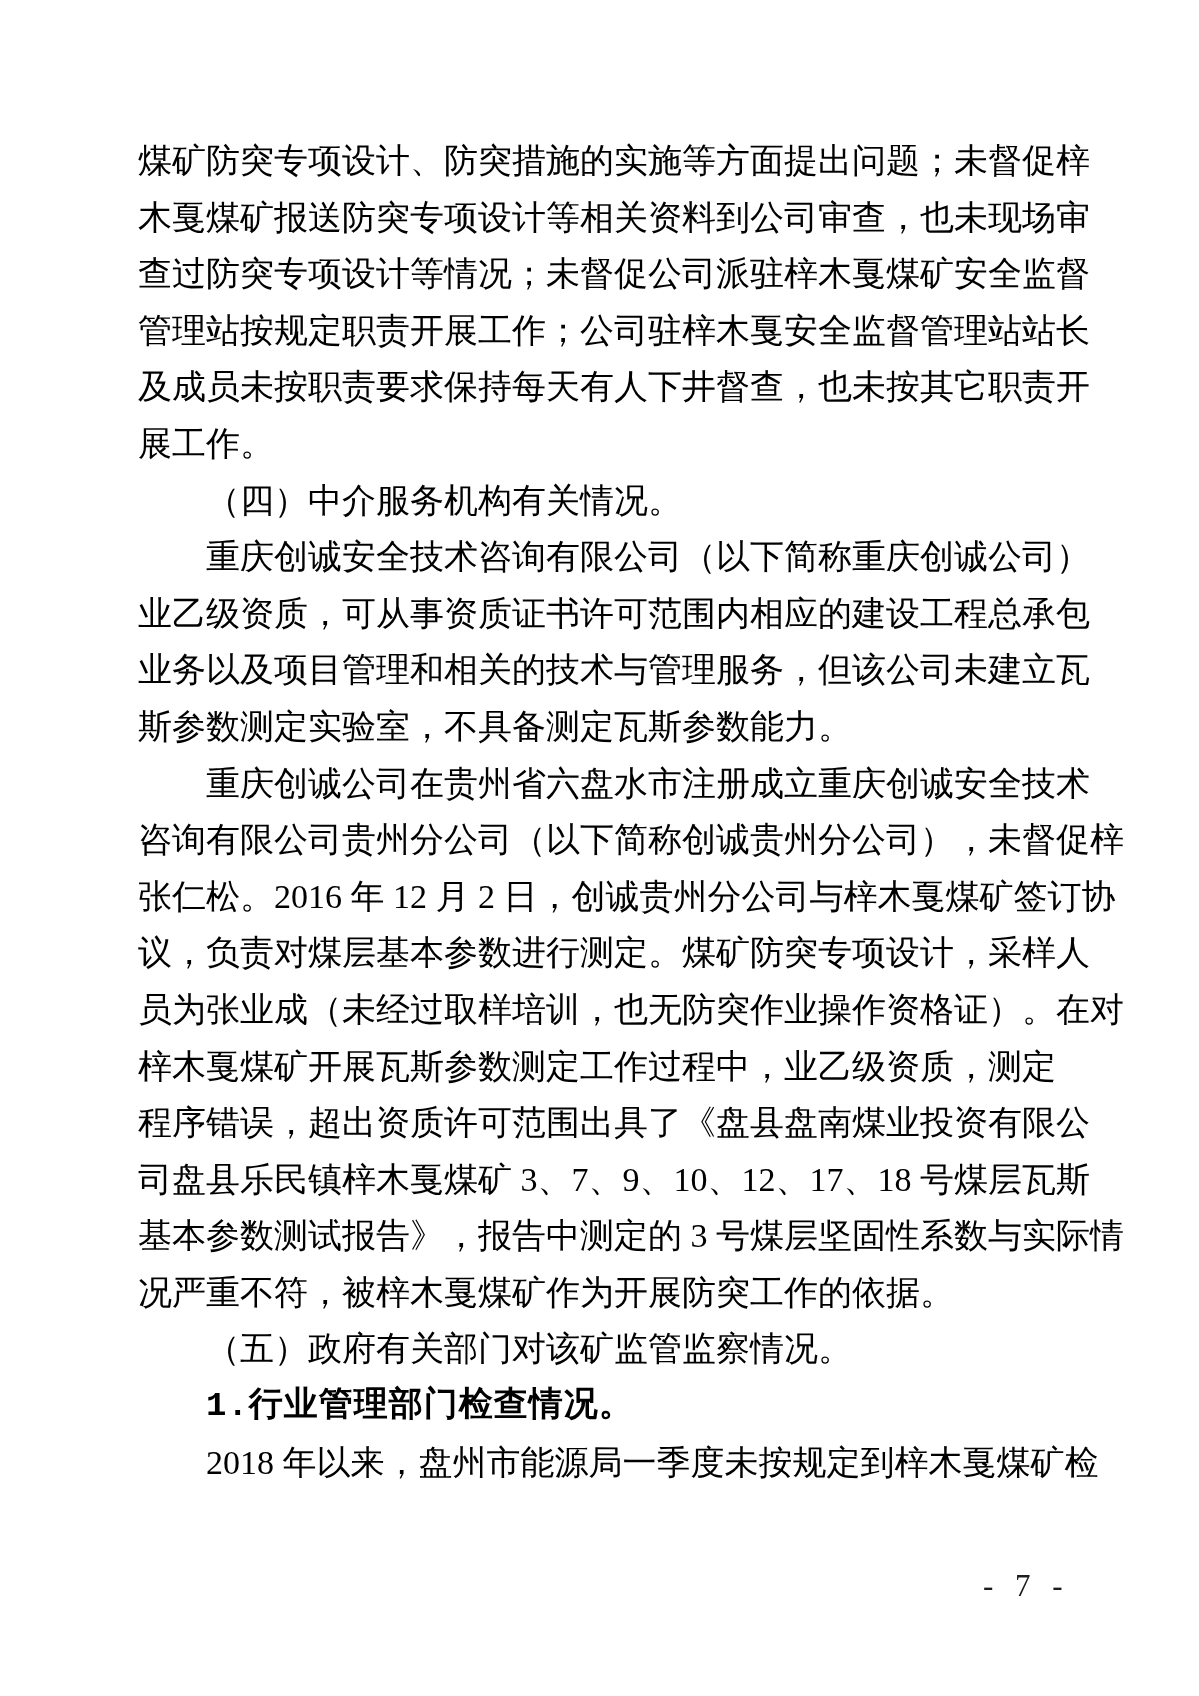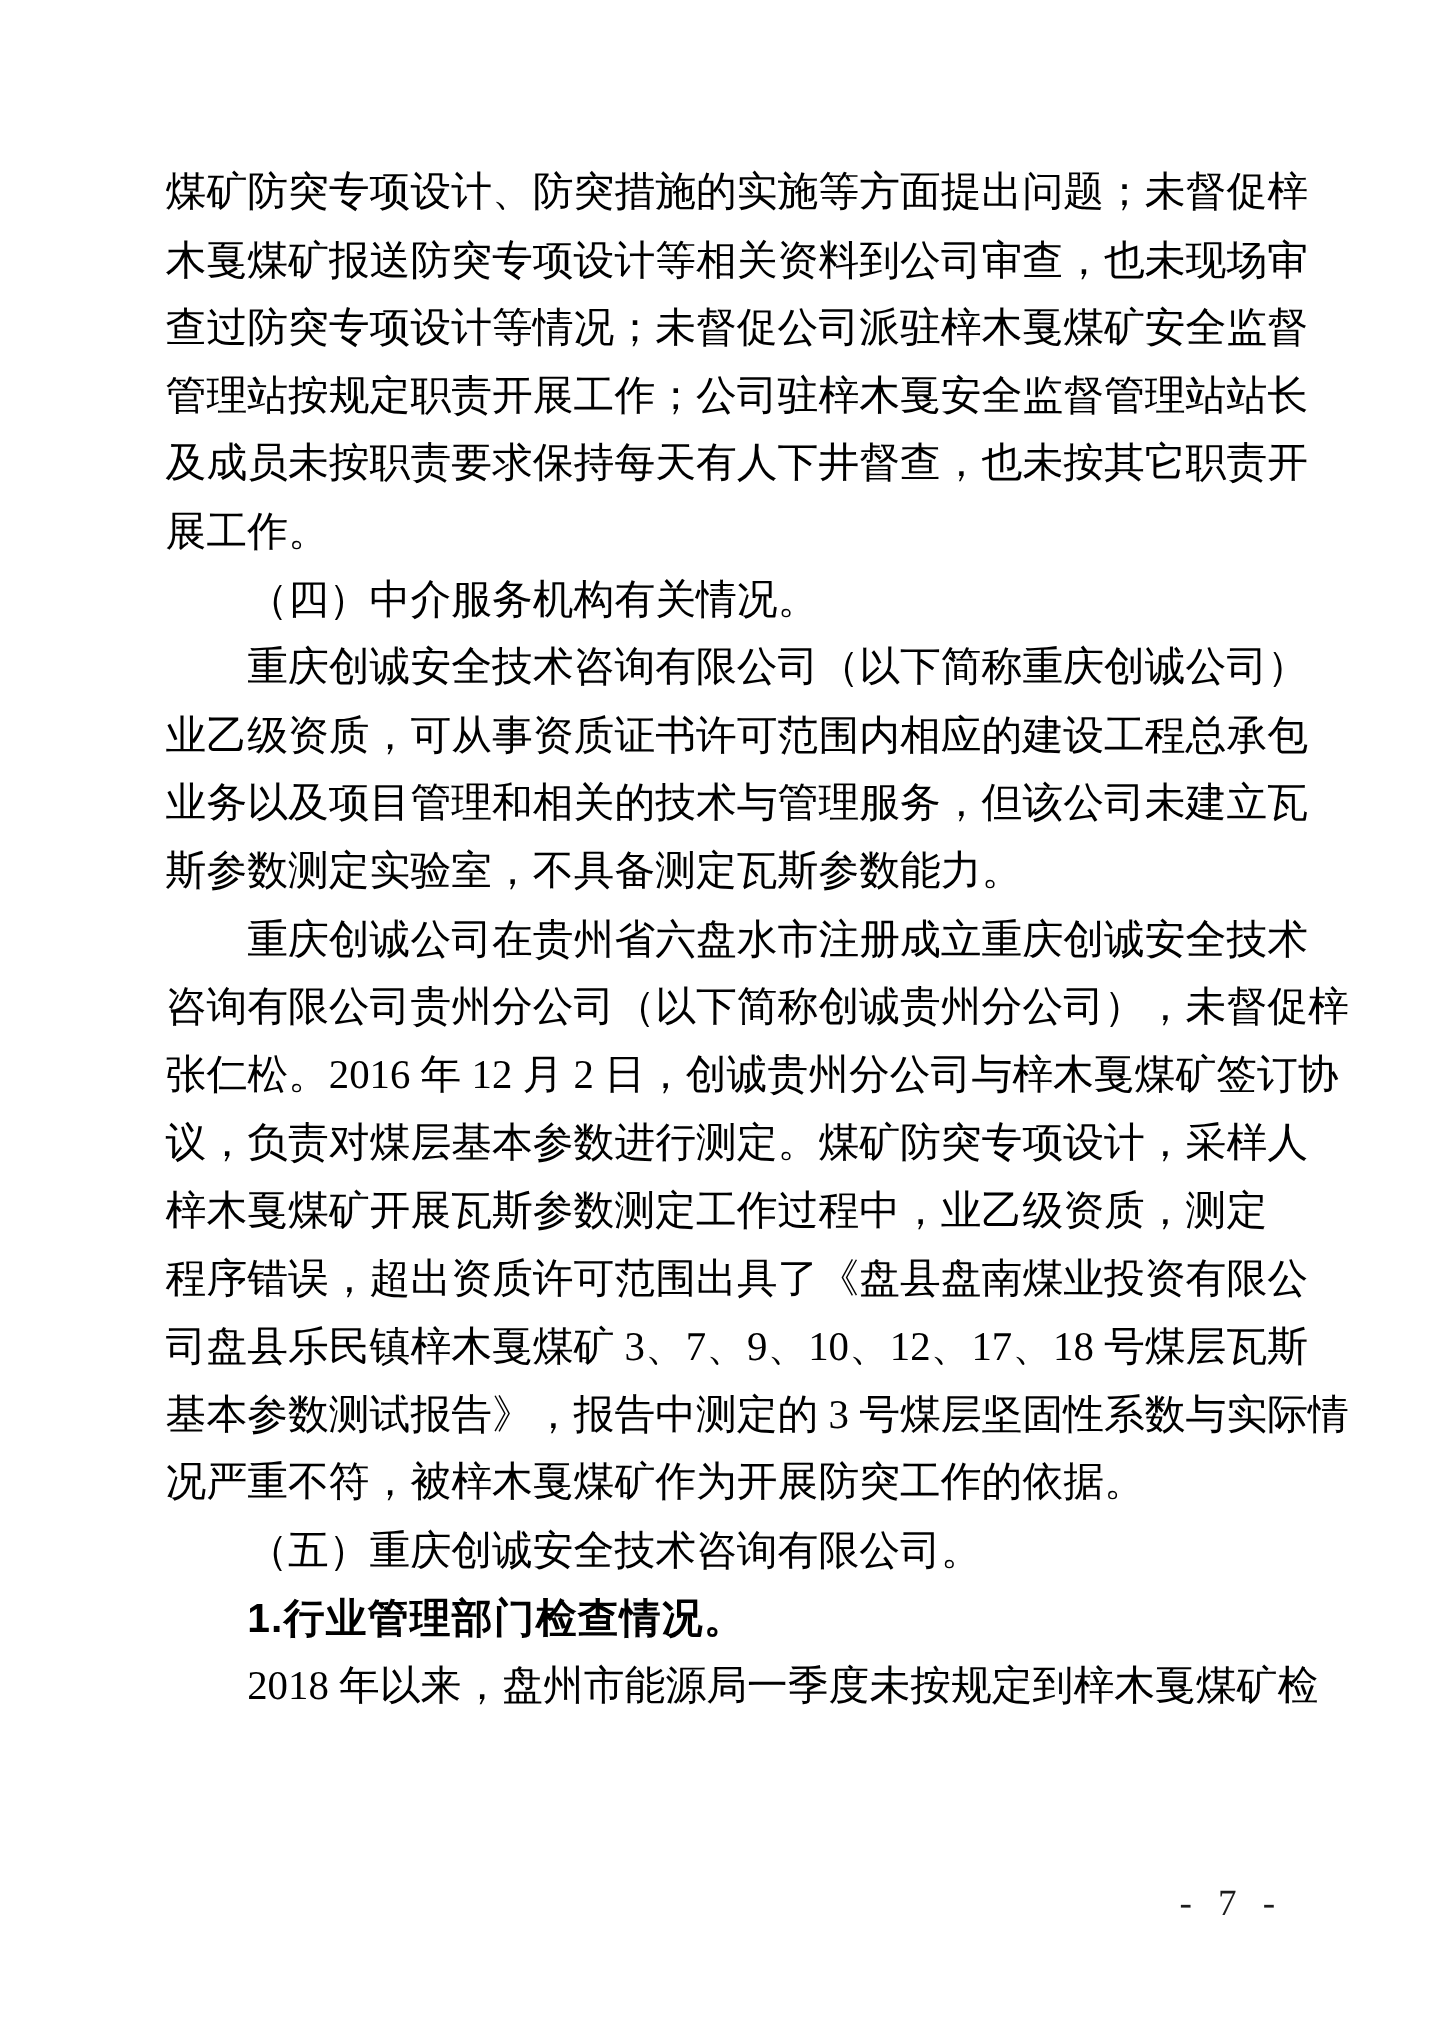--- a/index.html
+++ b/index.html
@@ -38,21 +38,21 @@
   .line.indent {
     padding-left: 68px;
   }
   
   .line.kai {
     font-weight: 400;
   }
   
   .line.hei {
     font-weight: 700;
-    font-family: Liberation Sans, sans-serif;
+    font-family: Liberation Mono, monospace;
     letter-spacing: 1px;
   }
   .page-number {
     position: absolute;
     left: 983px;
     top: 1566px;
     font-size: 31px;
     line-height: 40px;
     color: #1c1c1c;
     letter-spacing: 7px;
@@ -73,23 +73,24 @@
       <div class="line">展工作。</div>
       <div class="line indent kai">（四）中介服务机构有关情况。</div>
       <div class="line indent fill">重庆创诚安全技术咨询有限公司（以下简称重庆创诚公司）</div>
       <div class="line fill">业乙级资质，可从事资质证书许可范围内相应的建设工程总承包</div>
       <div class="line fill">业务以及项目管理和相关的技术与管理服务，但该公司未建立瓦</div>
       <div class="line">斯参数测定实验室，不具备测定瓦斯参数能力。</div>
       <div class="line indent fill">重庆创诚公司在贵州省六盘水市注册成立重庆创诚安全技术</div>
       <div class="line fill">咨询有限公司贵州分公司（以下简称创诚贵州分公司），未督促梓</div>
       <div class="line fill">张仁松。2016 年 12 月 2 日，创诚贵州分公司与梓木戛煤矿签订协</div>
       <div class="line fill">议，负责对煤层基本参数进行测定。煤矿防突专项设计，采样人</div>
+      <div class="line fill">员为张业成（未经过取样培训，也无防突作业操作资格证）。在对</div>
       <div class="line fill">梓木戛煤矿开展瓦斯参数测定工作过程中，业乙级资质，测定</div>
       <div class="line fill">程序错误，超出资质许可范围出具了《盘县盘南煤业投资有限公</div>
       <div class="line fill">司盘县乐民镇梓木戛煤矿 3、7、9、10、12、17、18 号煤层瓦斯</div>
       <div class="line fill">基本参数测试报告》，报告中测定的 3 号煤层坚固性系数与实际情</div>
       <div class="line">况严重不符，被梓木戛煤矿作为开展防突工作的依据。</div>
-      <div class="line indent kai">（五）重庆创诚安全技术咨询有限公司。</div>
+      <div class="line indent kai">（五）政府有关部门对该矿监管监察情况。</div>
       <div class="line indent hei">1.行业管理部门检查情况。</div>
       <div class="line indent fill">2018 年以来，盘州市能源局一季度未按规定到梓木戛煤矿检</div>
     </div>
   <div class="page-number">- 7 -</div>
 </div>
 
 </body></html>

